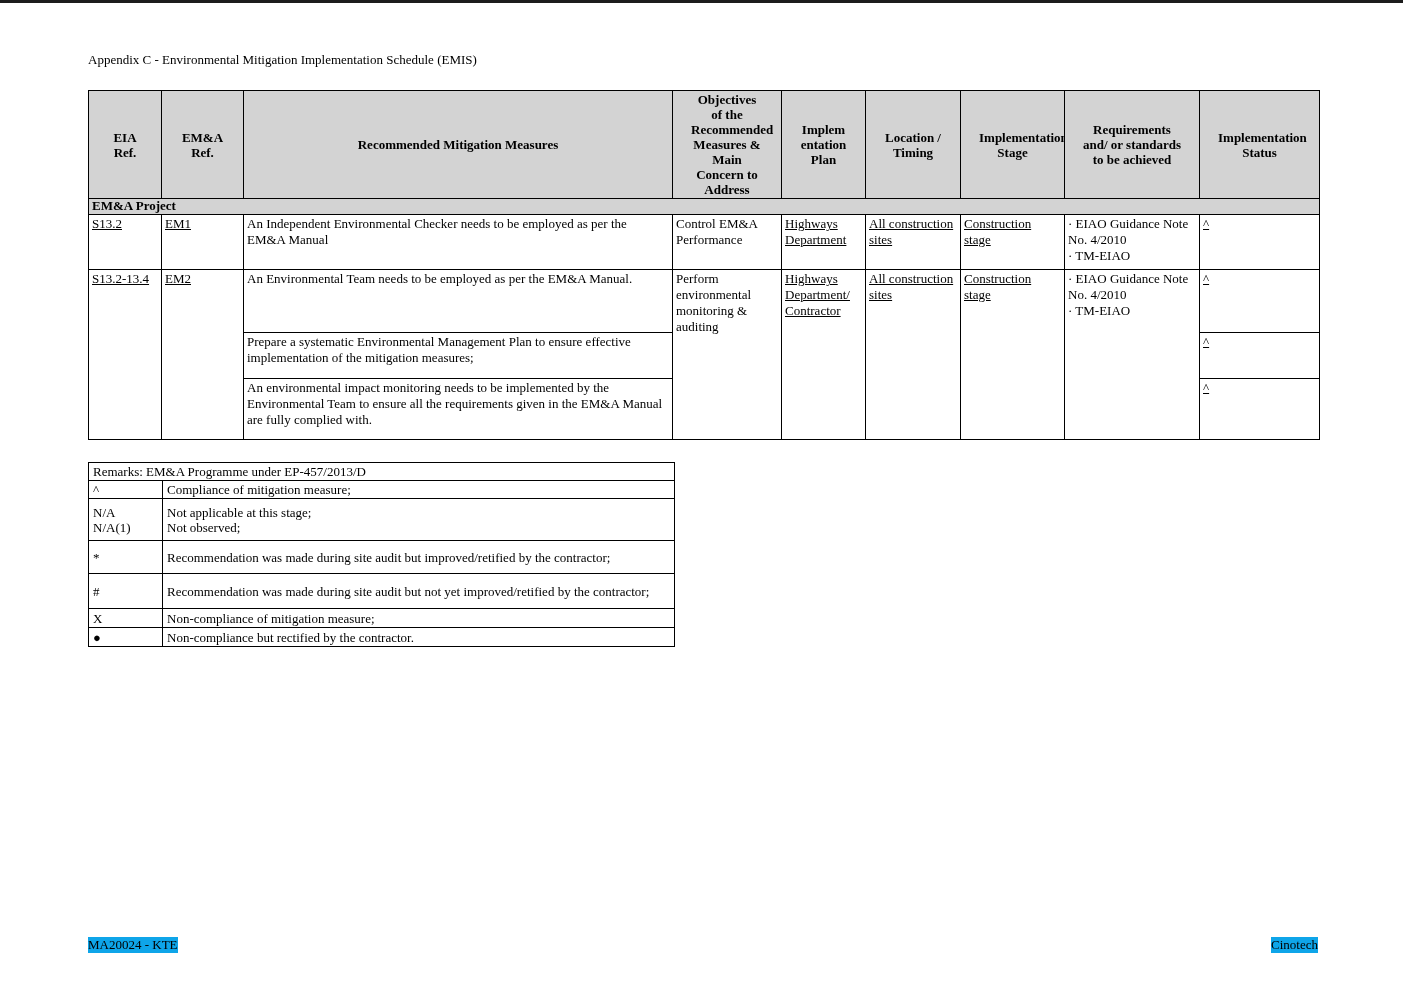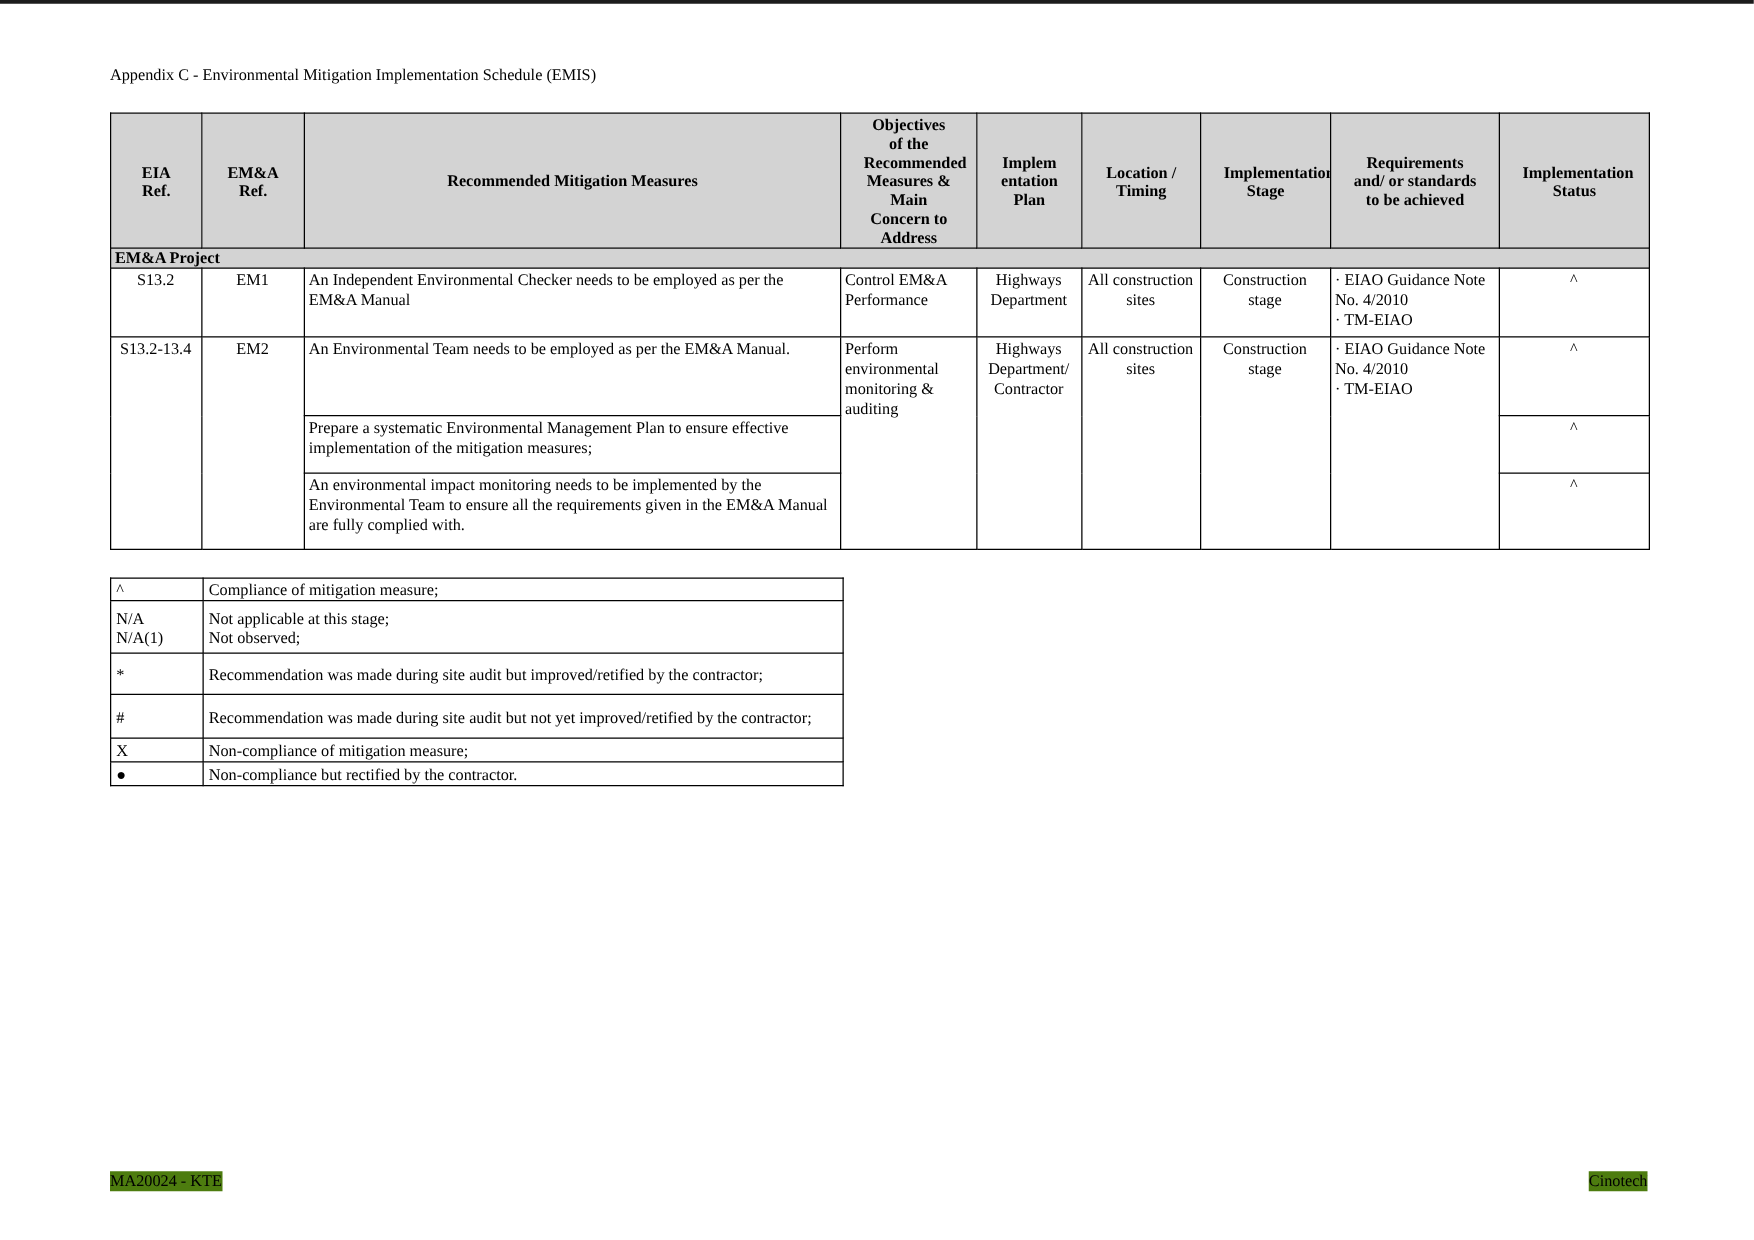--- a/index.html
+++ b/index.html
@@ -23,21 +23,21 @@
   table.main thead th {
     background:var(--header-bg, #d3d3d3);
     text-align:center; vertical-align:middle; font-weight:bold;
     height:82px; line-height:15px; padding:1px 18px;
   }
   th.break-word { overflow-wrap:break-word; word-wrap:break-word; }
   tr.section-row td {
     background:var(--header-bg, #d3d3d3);
     font-weight:bold; height:16px; line-height:14px; padding:0 3px;
   }
-  td.c { text-align:center; }
+  td.c { text-align:left;text-decoration:underline; }
   td.pre { white-space:pre-line; }
   tr.r1 { height:55px; }
   tr.r2a { height:63px; }
   tr.r2b { height:46px; }
   tr.r2c { height:61px; }
 
   table.remarks {
     position:absolute; top:462px; left:88px; width:586px;
     border-collapse:collapse; table-layout:fixed;
   }
@@ -53,21 +53,21 @@
   tr.rm-3 { height:33px; }
   tr.rm-4 { height:35px; }
   tr.rm-5 { height:19px; }
   tr.rm-6 { height:19px; }
 
   .footer {
     position:absolute; top:937px; left:88px; width:1230px;
     display:flex; justify-content:space-between; font-size:13px;
   }
   .footer .center { position:absolute; left:0; width:100%; text-align:right; }
-  .footer .left, .footer .right { position:relative; z-index:1; background:#4d7c0f; }
+  .footer .left, .footer .right { position:relative; z-index:1; background:#0ea5e9; }
 </style>
 </head>
 <body>
 
 <div class="top-edge"></div>
 
 <div class="doc-title">Appendix C - Environmental Mitigation Implementation Schedule (EMIS)</div>
 
 <table class="main">
   <colgroup>
@@ -132,20 +132,23 @@
     </tr>
   </tbody>
 </table>
 
 <table class="remarks">
   <colgroup>
     <col style="width:74px">
       <col style="width:512px">
   </colgroup>
   <tbody>
+    <tr class="rm-title">
+      <td colspan="2">Remarks: EM&amp;A Programme under EP-457/2013/D</td>
+    </tr>
     <tr class="rm-1">
       <td class="sym">^</td>
       <td class="desc">Compliance of mitigation measure;</td>
     </tr>
     <tr class="rm-2">
       <td class="sym">N/A
 N/A(1)</td>
       <td class="desc">Not applicable at this stage;
 Not observed;</td>
     </tr>

